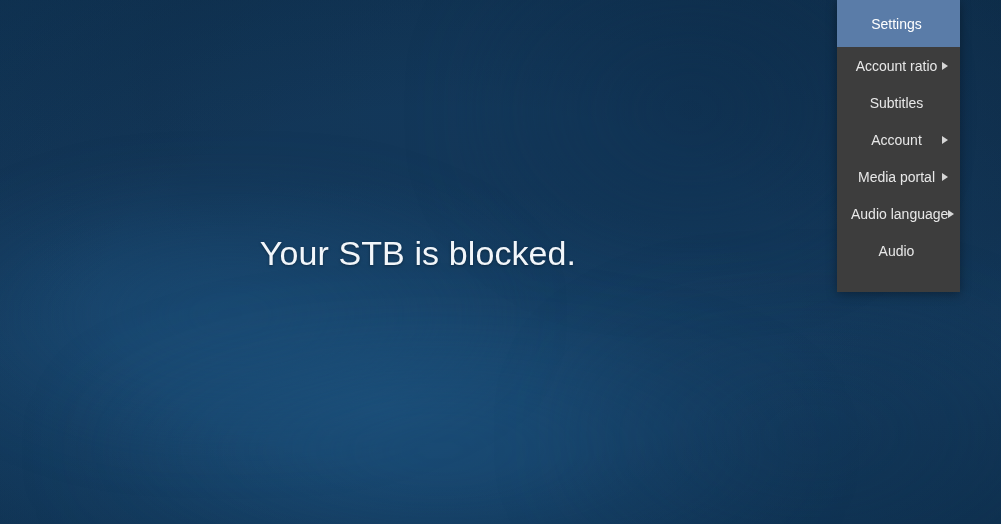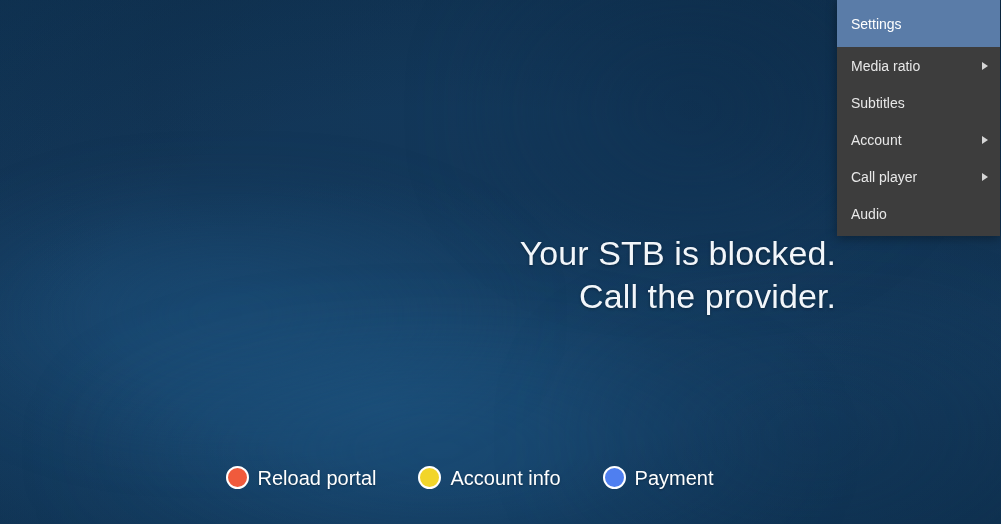--- a/index.html
+++ b/index.html
@@ -73,21 +73,21 @@
   .bg-vignette {
     background: radial-gradient(ellipse 85% 85% at 45% 55%, rgba(0,0,0,0) 40%, rgba(3,18,33,0.30) 100%);
   }
 
   
   #blocked-message {
     position: absolute;
     left: 0;
     top: 232px;
     width: 836px;
-    text-align: right;
+    text-align: center;
     color: #f2f6fa;
     font-size: 34px;
     line-height: 43px;
     font-weight: 400;
     letter-spacing: 0.1px;
     text-shadow: 0 1px 3px rgba(0,0,0,0.35);
   }
   #blocked-message .msg-line {
     display: block;
     white-space: nowrap;
@@ -126,24 +126,25 @@
     line-height: 22px;
     white-space: nowrap;
     text-shadow: 0 1px 2px rgba(0,0,0,0.30);
   }
 
   
   #settings-menu {
     position: absolute;
     left: 837px;
     top: 0;
-    width: 163px;
+    width: 123px;
     background: #3d3d3d;
-    padding-bottom: 4px;
+    padding-bottom: 23px;
     box-shadow: 0 2px 10px rgba(0,0,0,0.35);
+    text-align: center;
   }
   .menu-item {
     position: relative;
     height: 37px;
     display: flex;
     align-items: center;
     padding: 0 10px 0 14px;
     box-sizing: border-box;
     cursor: pointer;
   }
@@ -181,57 +182,46 @@
 
   <div class="bg-layer bg-base"></div>
   <div class="bg-blob-a"></div>
   <div class="bg-blob-b"></div>
   <div class="bg-blob-c"></div>
   <div class="bg-blob-d"></div>
   <div class="bg-layer bg-vignette"></div>
 
   <div id="blocked-message">
     <span class="msg-line">Your STB is blocked.</span>
-    <span class="msg-line">Call the provider.</span>
   </div>
 
-  <div id="bottom-bar">
-      <div class="action-button">
-        <span class="action-dot" style="background: rgb(240, 90, 60);"></span>
-        <span class="action-label">Reload portal</span>
-      </div>
-      <div class="action-button">
-        <span class="action-dot" style="background: rgb(242, 213, 42);"></span>
-        <span class="action-label">Account info</span>
-      </div>
-      <div class="action-button">
-        <span class="action-dot" style="background: rgb(79, 127, 240);"></span>
-        <span class="action-label">Payment</span>
-      </div>
-    </div>
 
   <div id="settings-menu" style="background: rgb(61, 61, 61);">
       <div class="menu-item selected" style="background: rgb(90, 124, 168);">
         <span class="menu-label">Settings</span>
         <span class="submenu-arrow hidden"></span>
       </div>
       <div class="menu-item">
-        <span class="menu-label">Media ratio</span>
+        <span class="menu-label">Account ratio</span>
         <span class="submenu-arrow"></span>
       </div>
       <div class="menu-item">
         <span class="menu-label">Subtitles</span>
         <span class="submenu-arrow hidden"></span>
       </div>
       <div class="menu-item">
         <span class="menu-label">Account</span>
         <span class="submenu-arrow"></span>
       </div>
       <div class="menu-item">
-        <span class="menu-label">Call player</span>
+        <span class="menu-label">Media portal</span>
+        <span class="submenu-arrow"></span>
+      </div>
+      <div class="menu-item">
+        <span class="menu-label">Audio language</span>
         <span class="submenu-arrow"></span>
       </div>
       <div class="menu-item">
         <span class="menu-label">Audio</span>
         <span class="submenu-arrow hidden"></span>
       </div>
     </div>
 
 </div>
 

